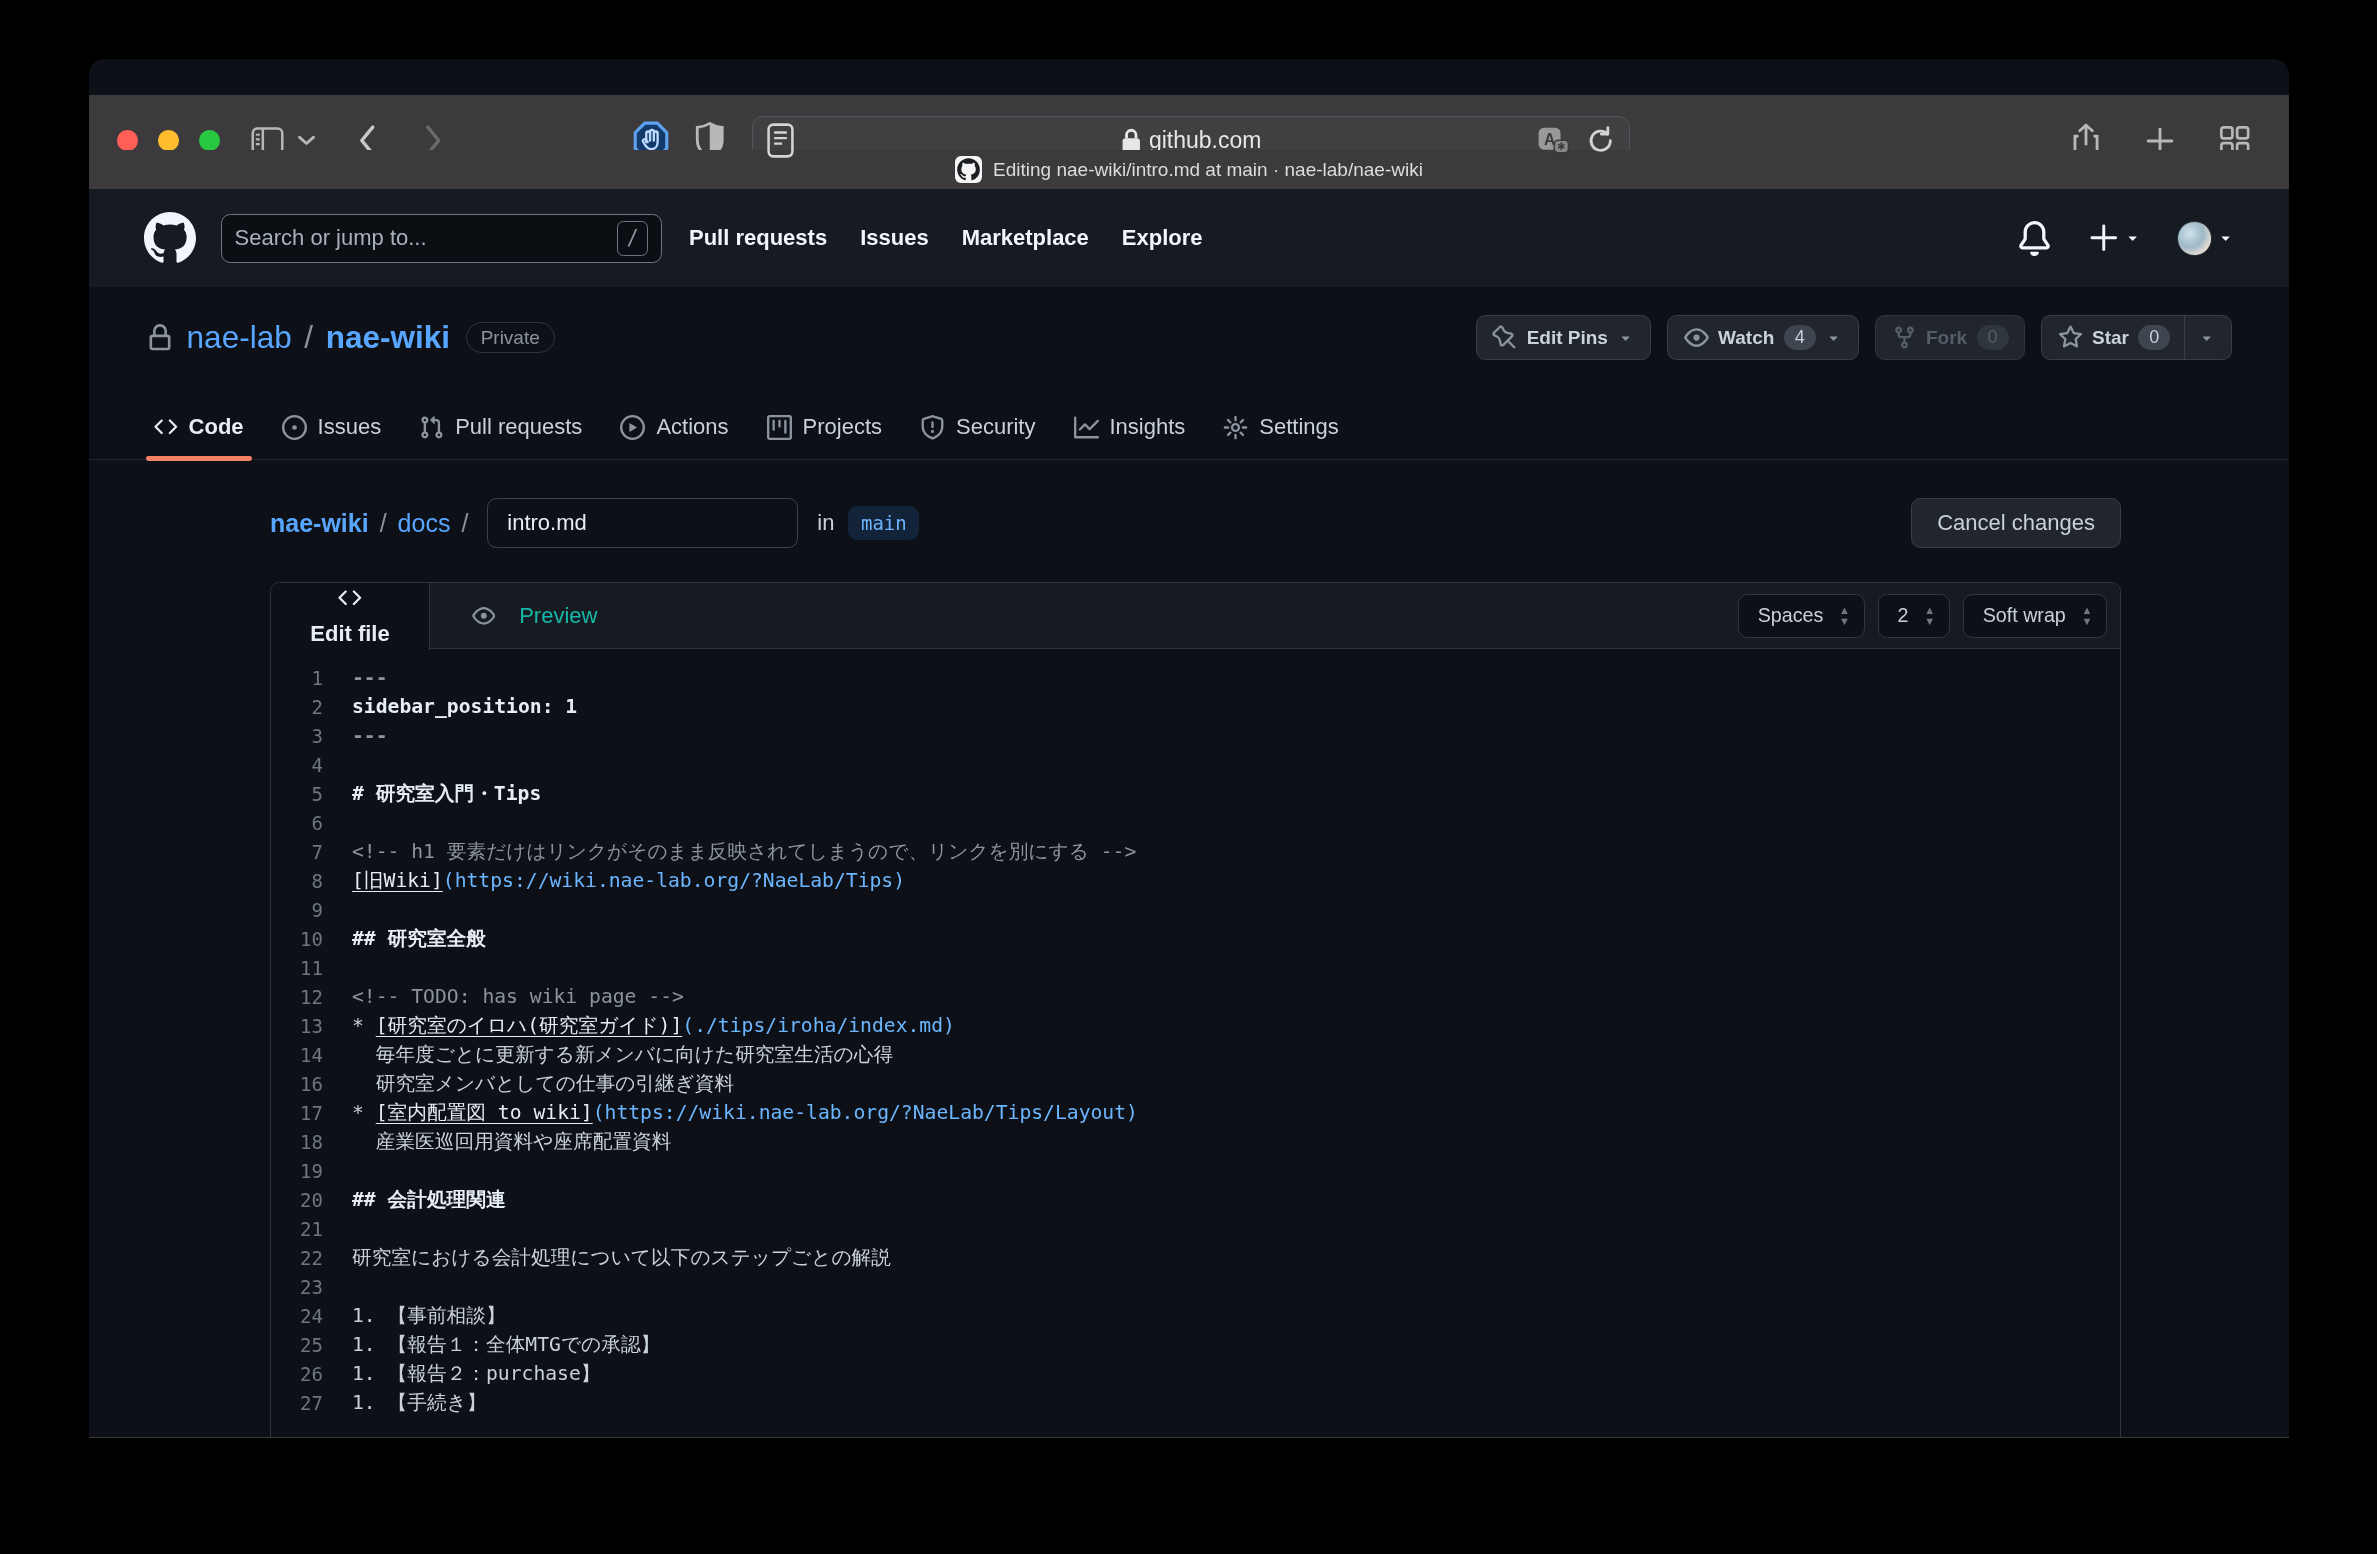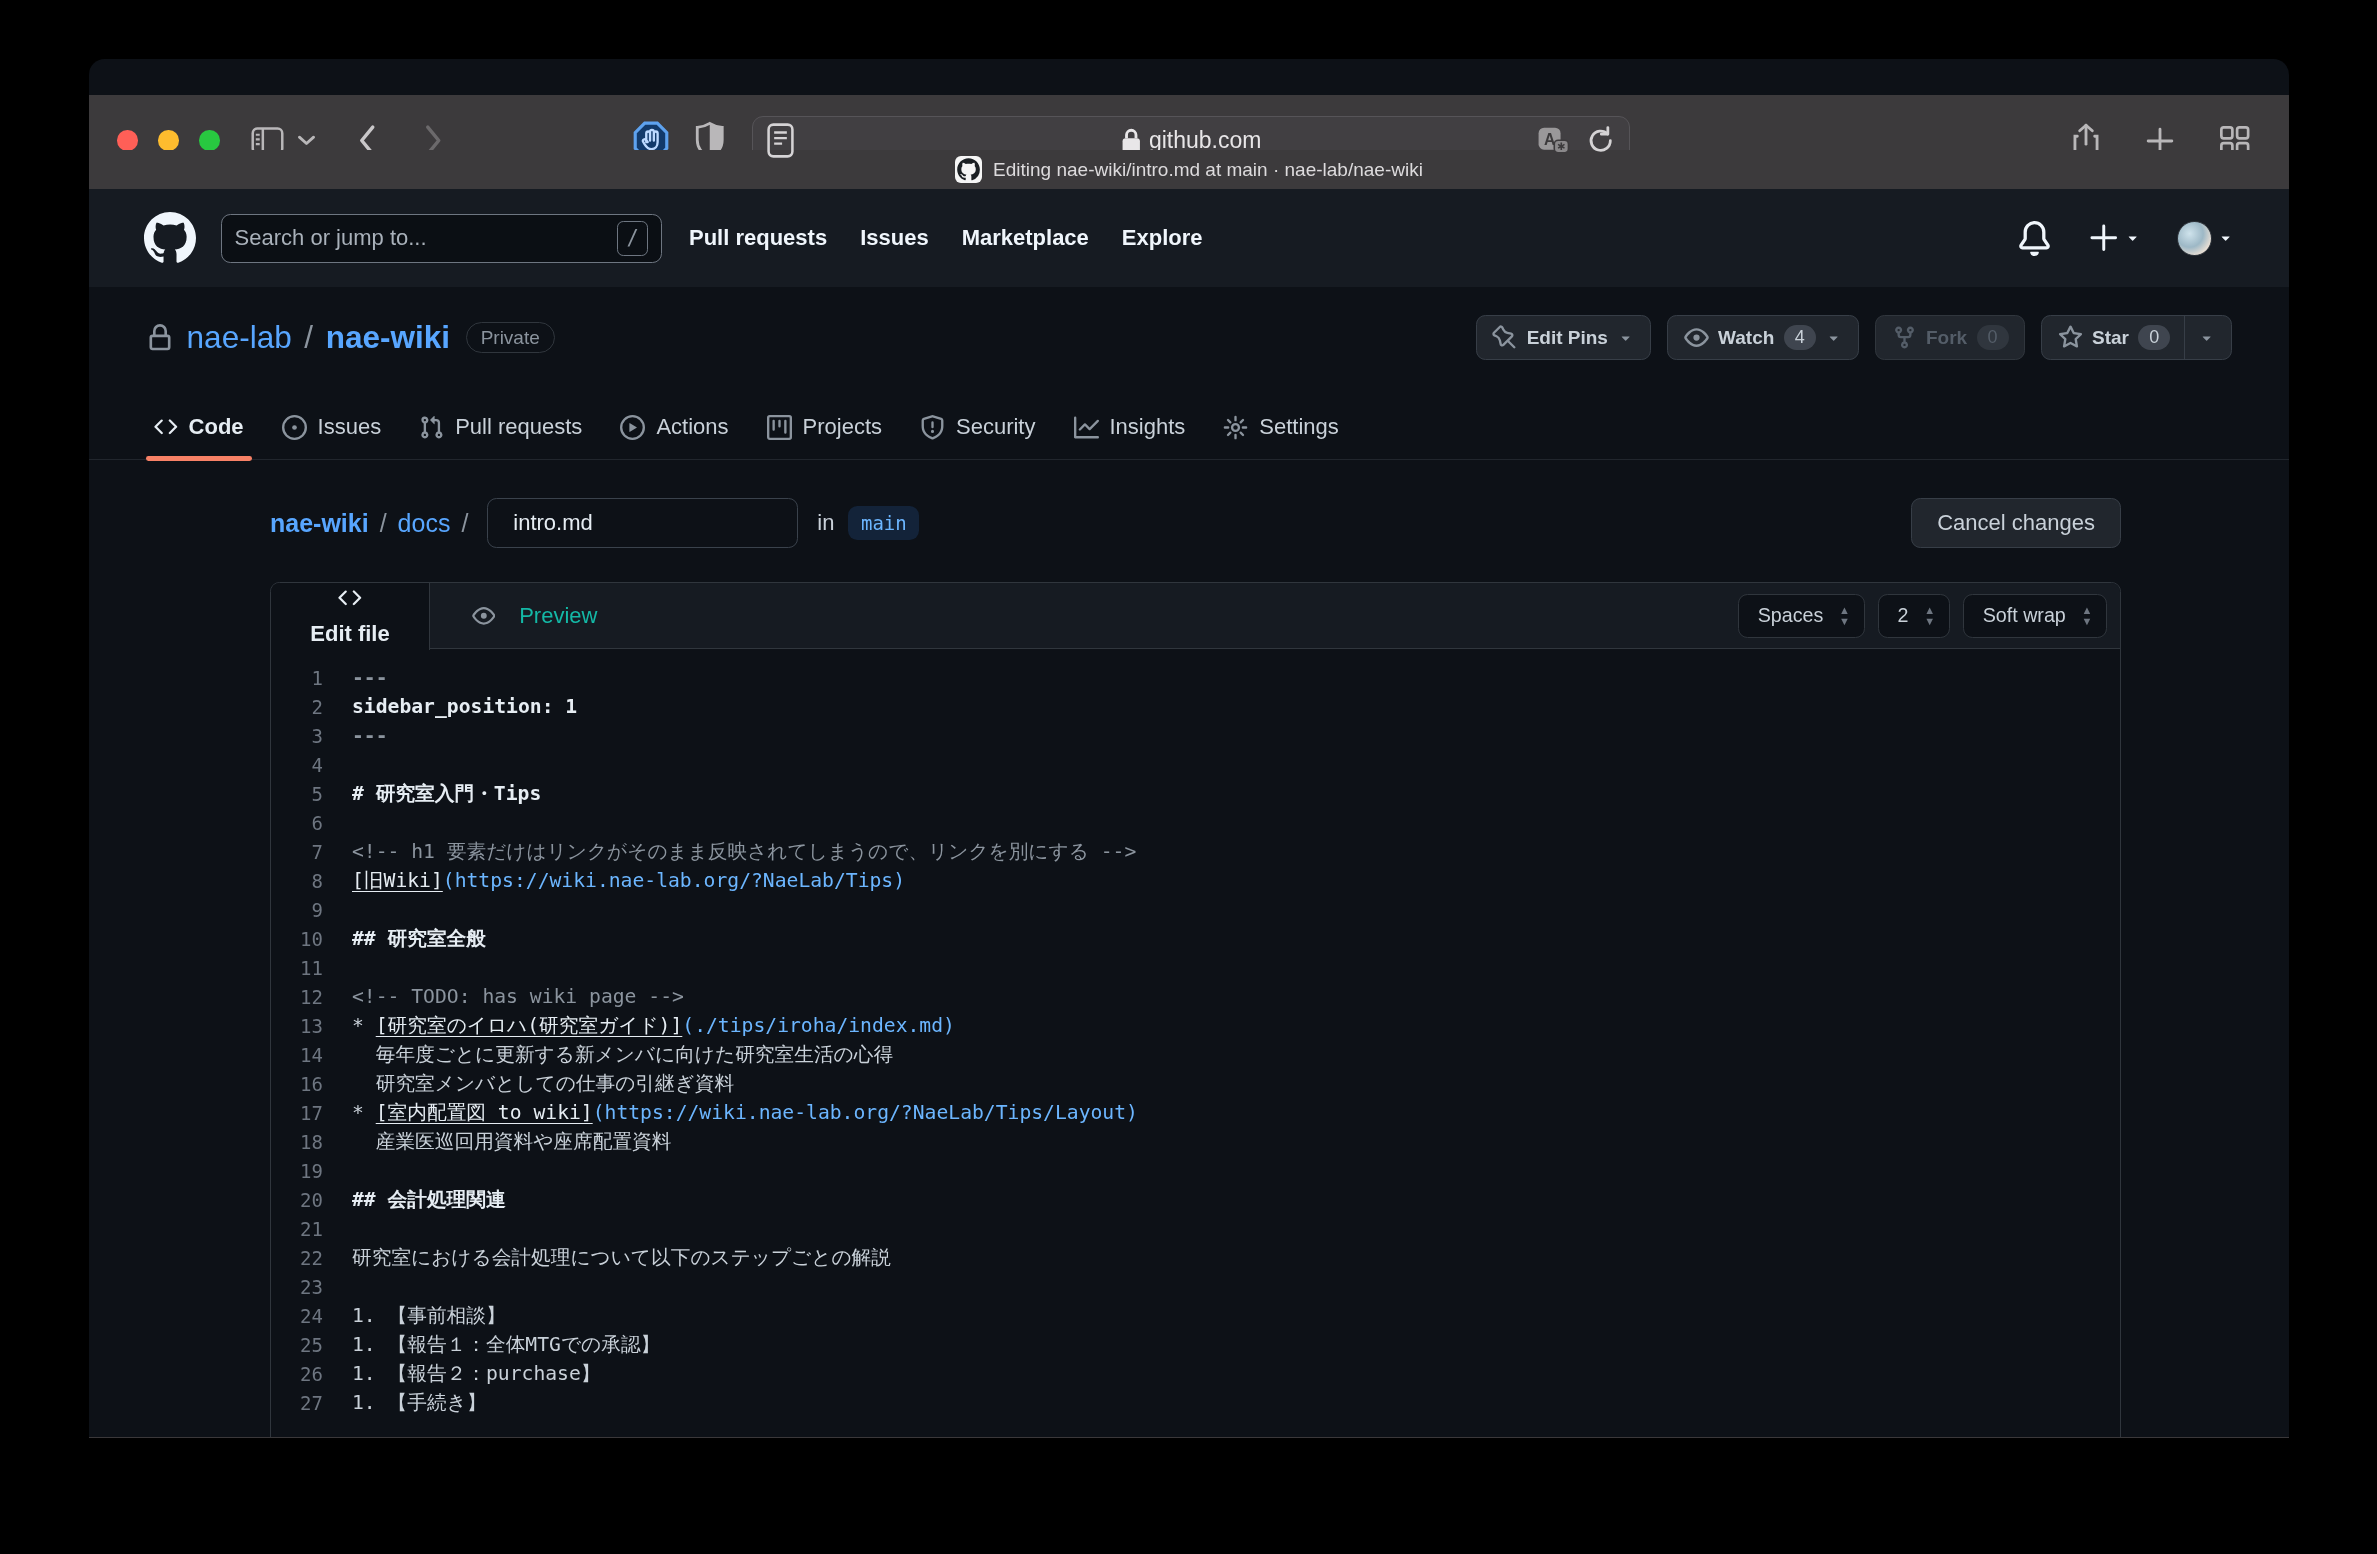--- a/index.html
+++ b/index.html
@@ -83,21 +83,21 @@
   .rtab.active::after { content:""; position:absolute; left:11px; right:11px; bottom:-1.6px;
                         height:4.7px; border-radius:2.4px; background:#f78166; }
 
   
   .content { position:absolute; top:438px; left:181px; width:1851px; bottom:0; }
   .crumb-row { height:52px; display:flex; align-items:center; font-size:25px; }
   .crumb-row .blue { color:#58a6ff; text-decoration:none; }
   .crumb-row .bold { font-weight:700; }
   .crumb-row .sep { color:#8b949e; padding:0 11px; }
   .fname { width:311px; height:50px; margin-left:7.9px; background:#0d1117; border:1.6px solid #3a424c;
-           border-radius:9.4px; color:#e6edf3; font-size:22px; padding:0 25px; outline:none;
+           border-radius:9.4px; color:#e6edf3; font-size:22px; padding:0 19px; outline:none;
            font-family:"Liberation Sans",sans-serif; }
   .inword { color:#c9d1d9; font-size:22px; margin:0 14px 0 19px; }
   .branch { background:rgba(56,139,253,.15); color:#6cb6ff; border-radius:9.4px;
             font-family:"DejaVu Sans Mono",monospace; font-size:19px; padding:6.3px 12.6px; }
   .cancel { margin-left:auto; height:50px; padding:0 25px; background:#21262d;
             border:1.6px solid #373e47; border-radius:9.4px; color:#c9d1d9; font-size:22px;
             font-weight:500; display:flex; align-items:center; }
 
   .editor { margin-top:33px; border:1.6px solid #30363d; border-radius:9.4px 9.4px 0 0;
             background:#0d1117; overflow:hidden; height:858px; }

